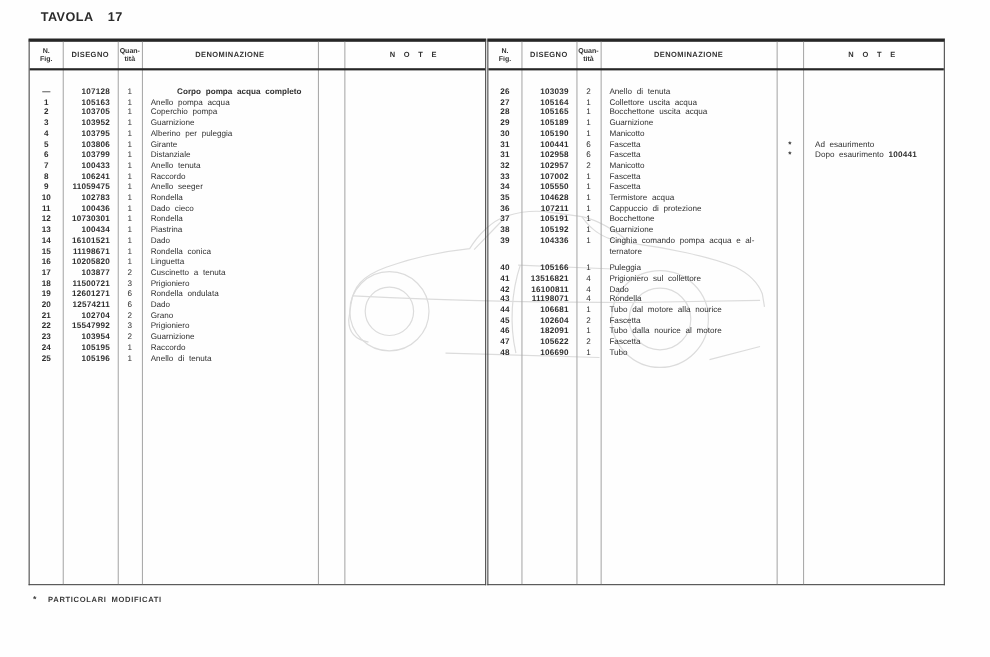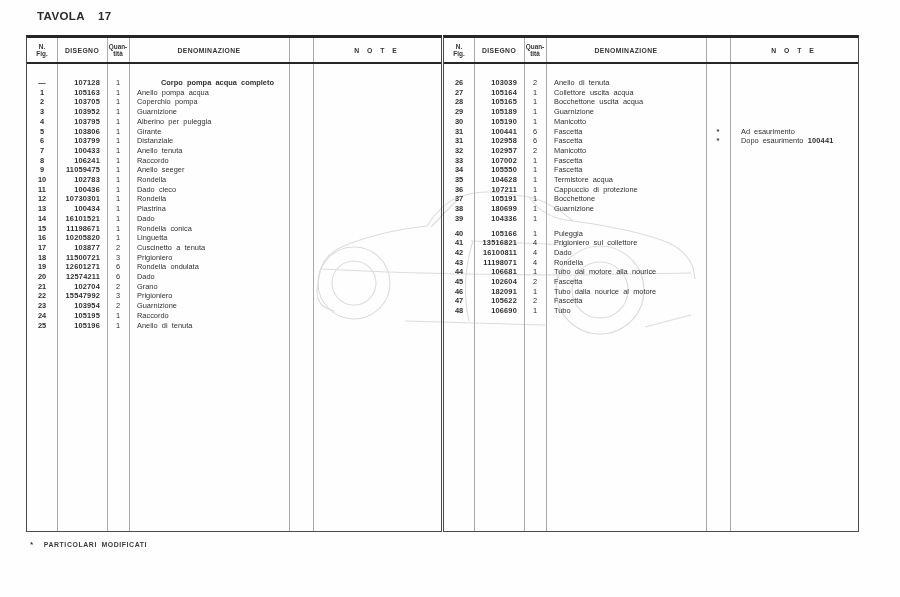--- a/index.html
+++ b/index.html
@@ -421,30 +421,32 @@
       <div class="trow">
         <div class="cell fig">37</div>
         <div class="cell disegno">105191</div>
         <div class="cell qty">1</div>
         <div class="cell denom">Bocchettone</div>
         <div class="cell mark"></div>
         <div class="cell note"></div>
       </div>
       <div class="trow">
         <div class="cell fig">38</div>
-        <div class="cell disegno">180699</div>
+        <div class="cell disegno">105192</div>
         <div class="cell qty">1</div>
         <div class="cell denom">Guarnizione</div>
         <div class="cell mark"></div>
         <div class="cell note"></div>
       </div>
       <div class="trow wrap">
         <div class="cell fig">39</div>
         <div class="cell disegno">104336</div>
         <div class="cell qty">1</div>
+        <div class="cell denom">Cinghia comando pompa acqua e al-
+ternatore</div>
         <div class="cell mark"></div>
         <div class="cell note"></div>
       </div>
       <div class="trow">
         <div class="cell fig">40</div>
         <div class="cell disegno">105166</div>
         <div class="cell qty">1</div>
         <div class="cell denom">Puleggia</div>
         <div class="cell mark"></div>
         <div class="cell note"></div>

